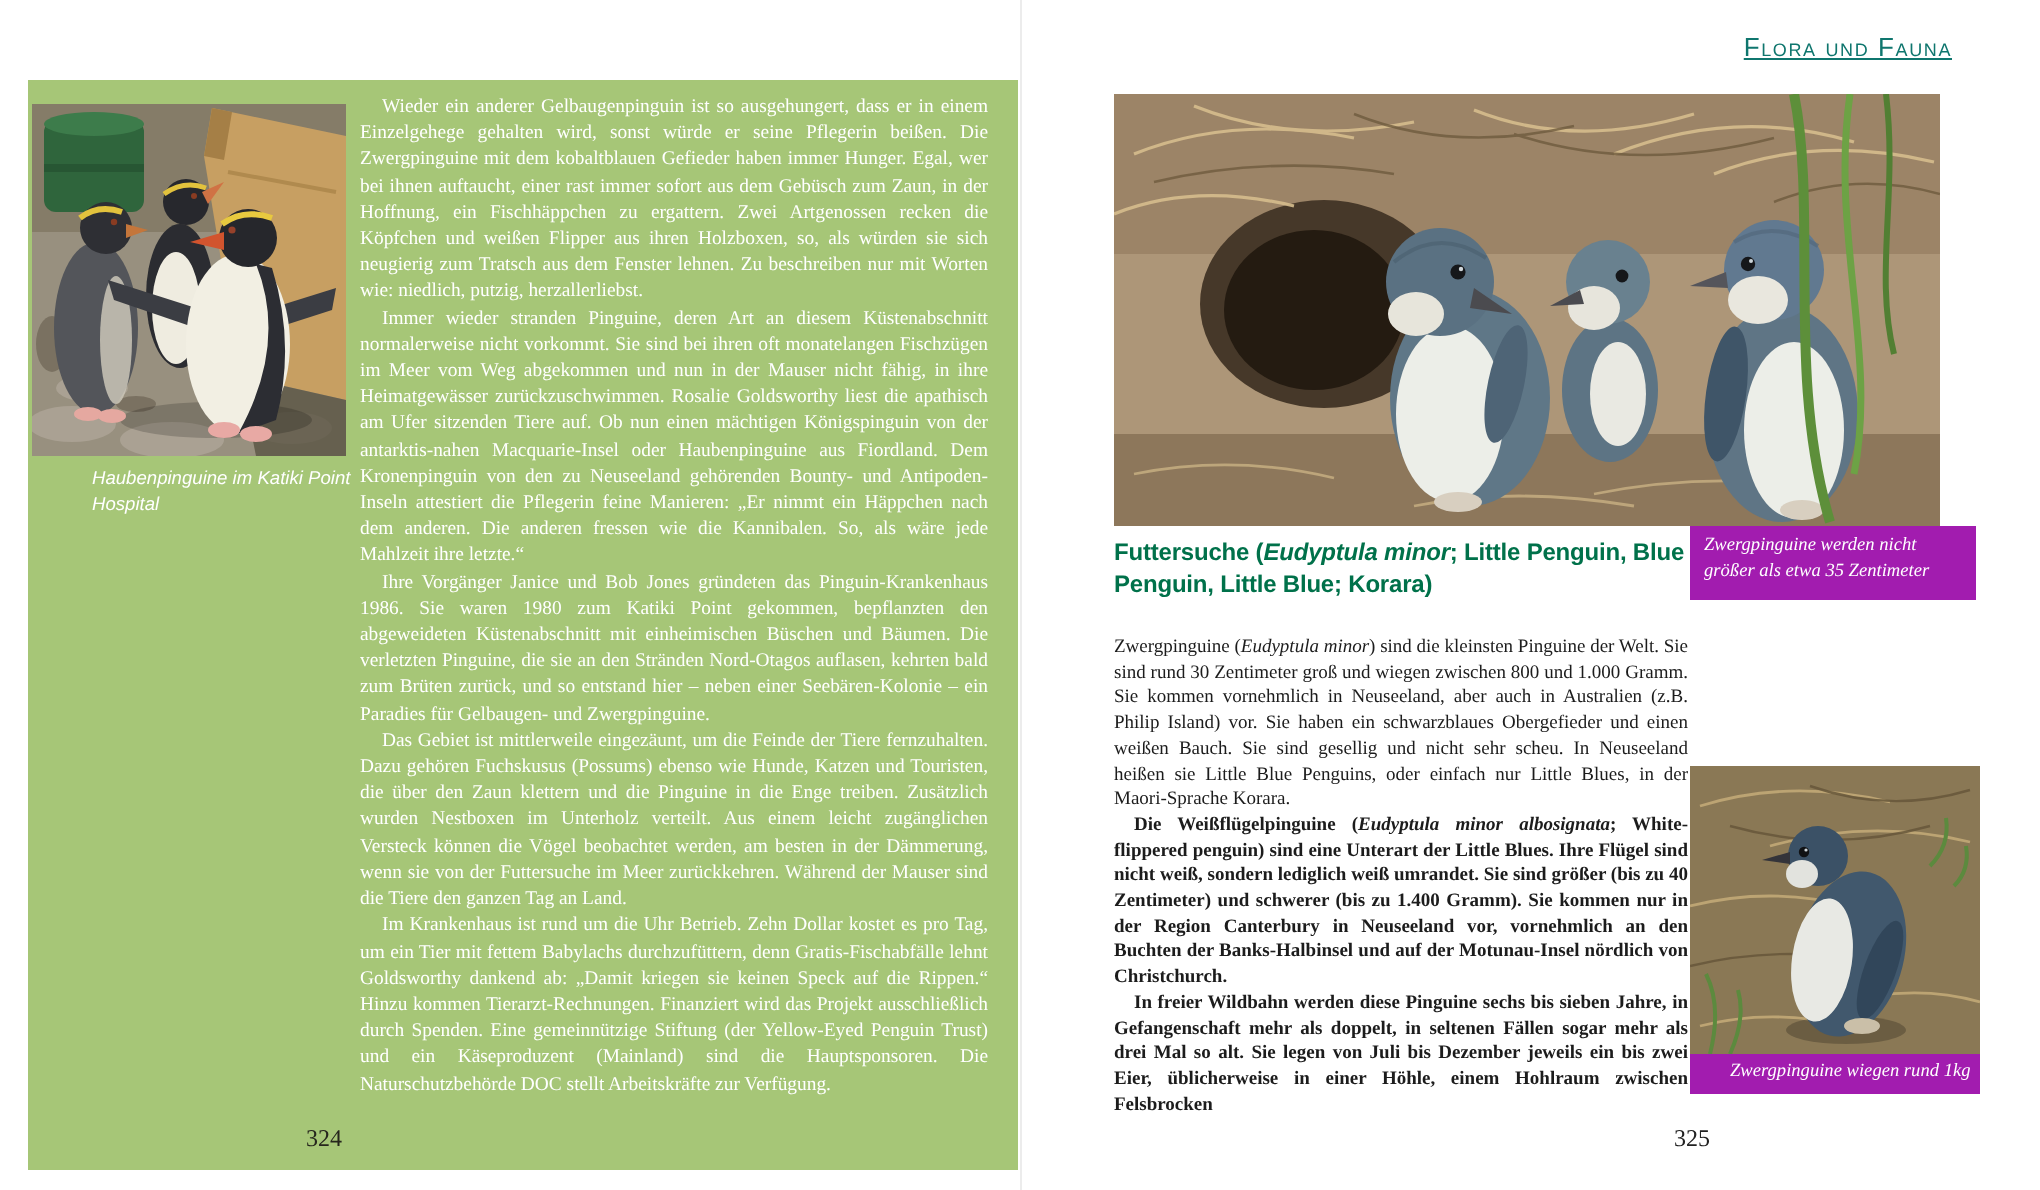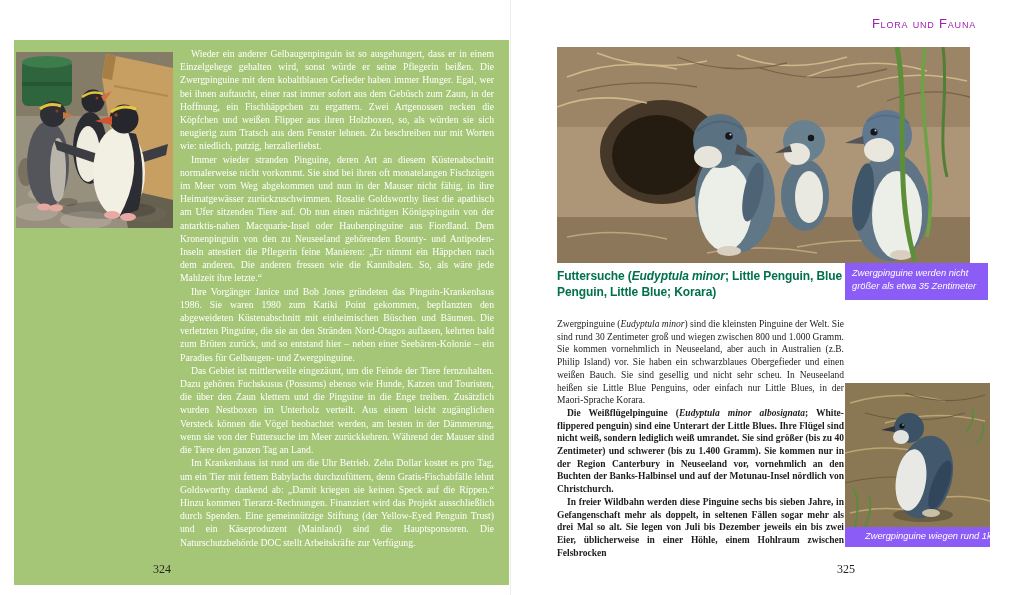--- a/index.html
+++ b/index.html
@@ -3,21 +3,21 @@
 <meta charset="utf-8">
 <style>
   html,body{margin:0;padding:0;width:1020px;height:595px;background:#ffffff;}
   body{position:relative;font-family:"Liberation Serif",serif;overflow:hidden;}
 
   .spine{position:absolute;left:510px;top:0;width:1px;height:595px;background:#ececec;}
 
   
   .header-right{position:absolute;top:16px;right:44px;margin:0;
     font-family:"Liberation Sans",sans-serif;font-variant:small-caps;font-weight:normal;
-    font-size:13px;letter-spacing:.8px;color:#a21caf;}
+    font-size:13px;letter-spacing:.8px;color:#0f766e;text-decoration:underline;}
 
   
   .green-block{position:absolute;left:14px;top:40px;width:495px;height:545px;
     background:#a6c677;box-sizing:border-box;padding:7px 15px 0 79px;color:#ffffff;}
   .left-text{max-height:516px;overflow:hidden;hyphens:auto;-webkit-hyphens:auto;}
   .left-text p{margin:0;font-size:9.7px;line-height:13.2px;text-align:justify;}
   .left-text p.indent{text-indent:11px;}
 
   .photo-float{float:left;width:157px;margin:5px 7px 16px -77px;}
   .photo-left-svg{display:block;width:157px;height:176px;}
@@ -26,22 +26,22 @@
     font-size:9.3px;line-height:12.5px;color:#ffffff;}
 
   .page-number{position:absolute;font-size:12px;color:#26261d;}
   #pn-left{left:153px;top:562px;}
   #pn-right{left:837px;top:562px;color:#222222;}
 
   
   .photo-main{position:absolute;left:557px;top:47px;width:413px;height:216px;display:block;}
   .photo-small{position:absolute;left:845px;top:383px;width:145px;height:144px;display:block;}
 
-  .caption-box{position:absolute;background:#8b5cf6;color:#ffffff;box-sizing:border-box;
-    font-family:Liberation Sans, sans-serif;font-style:italic;
+  .caption-box{position:absolute;background:#a21caf;color:#ffffff;box-sizing:border-box;
+    font-family:Liberation Serif, serif;font-style:italic;
     font-size:9.3px;line-height:12.5px;padding:4px 7px;}
   #caption-top{left:845px;top:263px;width:143px;height:37px;}
   #caption-bottom{left:845px;top:527px;width:145px;height:20px;padding:3px 20px;white-space:nowrap;overflow:hidden;}
 
   .section-heading{position:absolute;left:557px;top:269px;width:288px;margin:0;
     font-family:"Liberation Sans",sans-serif;font-weight:bold;
     font-size:12px;line-height:15.5px;color:#00714a;letter-spacing:-0.1px;}
   .section-heading em{font-style:italic;}
 
   .body-col{position:absolute;left:557px;top:318px;width:287px;max-height:241px;overflow:hidden;
@@ -112,20 +112,21 @@
           <ellipse cx="103" cy="120" rx="26" ry="45" fill="#f2efe3"></ellipse>
           <path d="M120,82 Q132,120 122,158 L103,165 Q128,120 112,80 Z" fill="#2c2d33"></path>
           <circle cx="108" cy="67" r="14.5" fill="#26272c"></circle>
           <path d="M95,60 Q106,52 120,57" stroke="#e8c93f" stroke-width="3" fill="none"></path>
           <polygon points="96,64 79,69 96,73" fill="#d2542e"></polygon>
           <circle cx="100" cy="63" r="1.8" fill="#96412a"></circle>
           <ellipse cx="96" cy="163" rx="8" ry="4" fill="#e8a9a4"></ellipse>
           <ellipse cx="112" cy="165" rx="8" ry="4" fill="#e8a9a4"></ellipse>
         </g>
       </svg>
+      <figcaption class="photo-caption-left">Haubenpinguine im Katiki Point Hospital</figcaption>
     </figure>
 
     <div class="left-text">
       <p class="indent">Wieder ein anderer Gelbaugenpinguin ist so ausgehungert, dass er in einem Einzelgehege gehalten wird, sonst würde er seine Pflegerin beißen. Die Zwergpinguine mit dem kobaltblauen Gefieder haben immer Hunger. Egal, wer bei ihnen auftaucht, einer rast immer sofort aus dem Gebüsch zum Zaun, in der Hoffnung, ein Fischhäppchen zu ergattern. Zwei Artgenossen recken die Köpfchen und weißen Flipper aus ihren Holzboxen, so, als würden sie sich neugierig zum Tratsch aus dem Fenster lehnen. Zu beschreiben nur mit Worten wie: niedlich, putzig, herzallerliebst.</p>
       <p class="indent">Immer wieder stranden Pinguine, deren Art an diesem Küstenabschnitt normalerweise nicht vorkommt. Sie sind bei ihren oft monatelangen Fischzügen im Meer vom Weg abgekommen und nun in der Mauser nicht fähig, in ihre Heimatgewässer zurückzuschwimmen. Rosalie Goldsworthy liest die apathisch am Ufer sitzenden Tiere auf. Ob nun einen mächtigen Königspinguin von der antarktis-nahen Macquarie-Insel oder Haubenpinguine aus Fiordland. Dem Kronenpinguin von den zu Neuseeland gehörenden Bounty- und Antipoden-Inseln attestiert die Pflegerin feine Manieren: „Er nimmt ein Häppchen nach dem anderen. Die anderen fressen wie die Kannibalen. So, als wäre jede Mahlzeit ihre letzte.“</p>
       <p class="indent">Ihre Vorgänger Janice und Bob Jones gründeten das Pinguin-Krankenhaus 1986. Sie waren 1980 zum Katiki Point gekommen, bepflanzten den abgeweideten Küstenabschnitt mit einheimischen Büschen und Bäumen. Die verletzten Pinguine, die sie an den Stränden Nord-Otagos auflasen, kehrten bald zum Brüten zurück, und so entstand hier – neben einer Seebären-Kolonie – ein Paradies für Gelbaugen- und Zwergpinguine.</p>
       <p class="indent">Das Gebiet ist mittlerweile eingezäunt, um die Feinde der Tiere fernzuhalten. Dazu gehören Fuchskusus (Possums) ebenso wie Hunde, Katzen und Touristen, die über den Zaun klettern und die Pinguine in die Enge treiben. Zusätzlich wurden Nestboxen im Unterholz verteilt. Aus einem leicht zugänglichen Versteck können die Vögel beobachtet werden, am besten in der Dämmerung, wenn sie von der Futtersuche im Meer zurückkehren. Während der Mauser sind die Tiere den ganzen Tag an Land.</p>
       <p class="indent">Im Krankenhaus ist rund um die Uhr Betrieb. Zehn Dollar kostet es pro Tag, um ein Tier mit fettem Babylachs durchzufüttern, denn Gratis-Fischabfälle lehnt Goldsworthy dankend ab: „Damit kriegen sie keinen Speck auf die Rippen.“ Hinzu kommen Tierarzt-Rechnungen. Finanziert wird das Projekt ausschließlich durch Spenden. Eine gemeinnützige Stiftung (der Yellow-Eyed Penguin Trust) und ein Käseproduzent (Mainland) sind die Hauptsponsoren. Die Naturschutzbehörde DOC stellt Arbeitskräfte zur Verfügung.</p>
     </div>
   </section>

